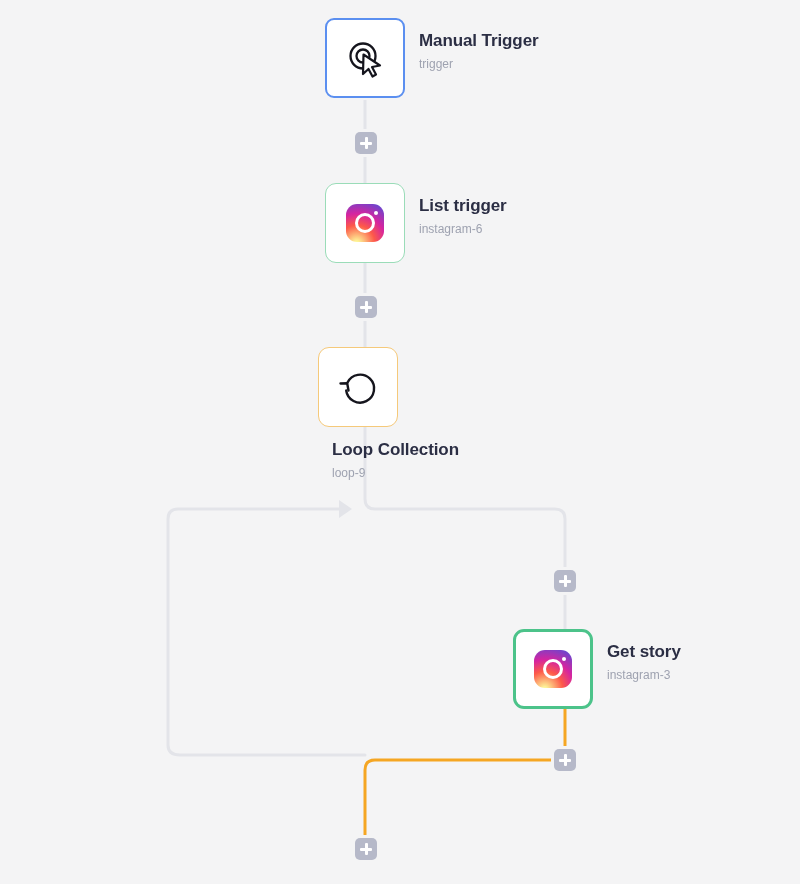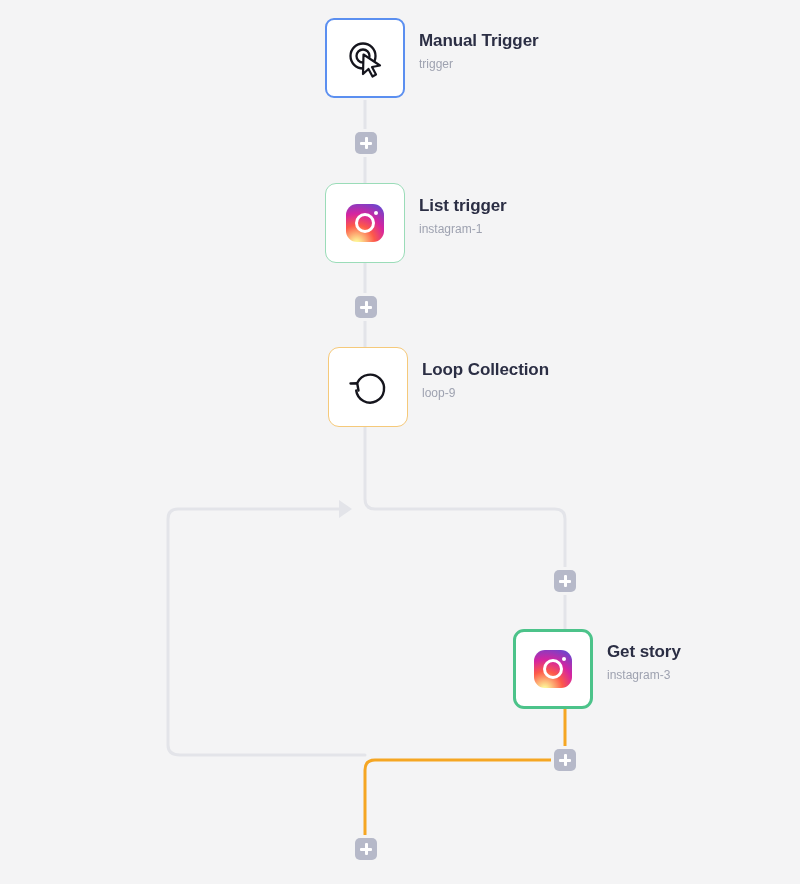--- a/index.html
+++ b/index.html
@@ -173,25 +173,25 @@
 
   <div class="node" style="left:325px; top:183px;">
     <div class="node-box ok-style">
       <span class="ig-icon">
         <span class="ig-ring"></span>
         <span class="ig-dot"></span>
       </span>
     </div>
     <div class="node-labels">
       <div class="node-title">List trigger</div>
-      <div class="node-sub">instagram-1</div>
-    </div>
-  </div>
-
-  <div class="node" style="left:328px; top:347px;">
+      <div class="node-sub">instagram-6</div>
+    </div>
+  </div>
+
+  <div class="node" style="left:318px; top:347px;flex-direction:column;">
     <div class="node-box loop-style">
       <svg width="44" height="44" viewBox="0 0 44 44">
         <path d="M11.5,17.5 A14,14 0 1 1 10.2,25.5" fill="none" stroke="#15151d" stroke-width="2.4" stroke-linecap="round"></path>
         <path d="M4.5,18.5 L11.2,18.3 L12.5,25.5" fill="none" stroke="#15151d" stroke-width="2.4" stroke-linecap="round" stroke-linejoin="round"></path>
       </svg>
     </div>
     <div class="node-labels">
       <div class="node-title">Loop Collection</div>
       <div class="node-sub">loop-9</div>
     </div>

